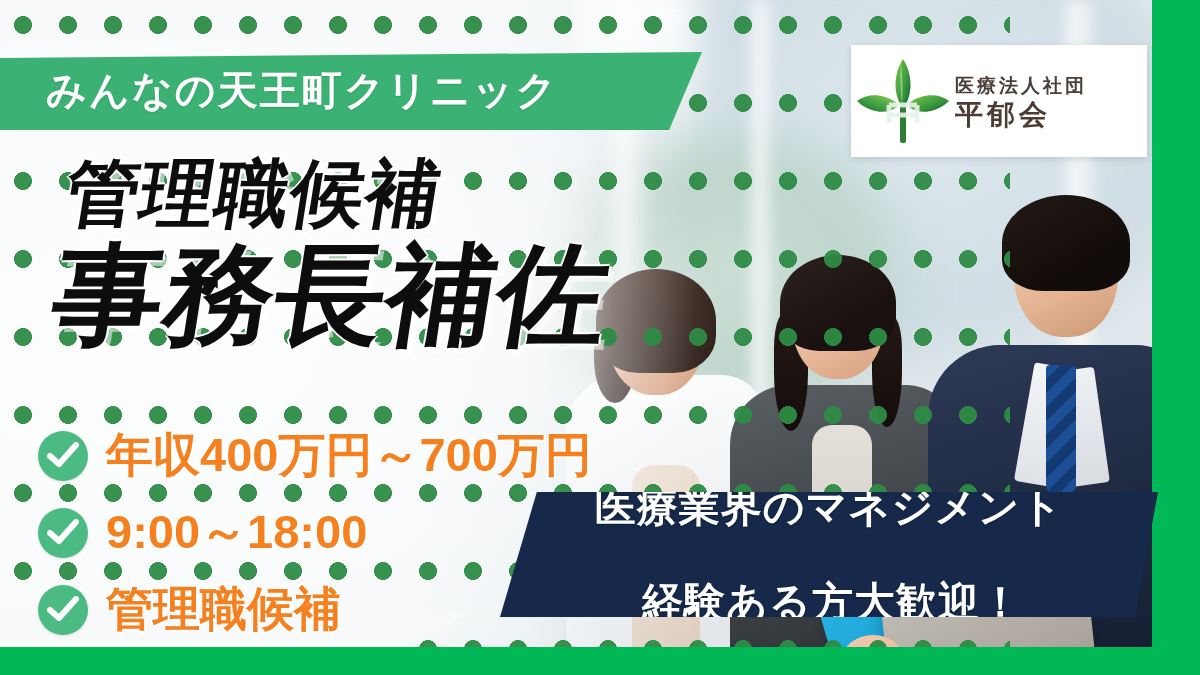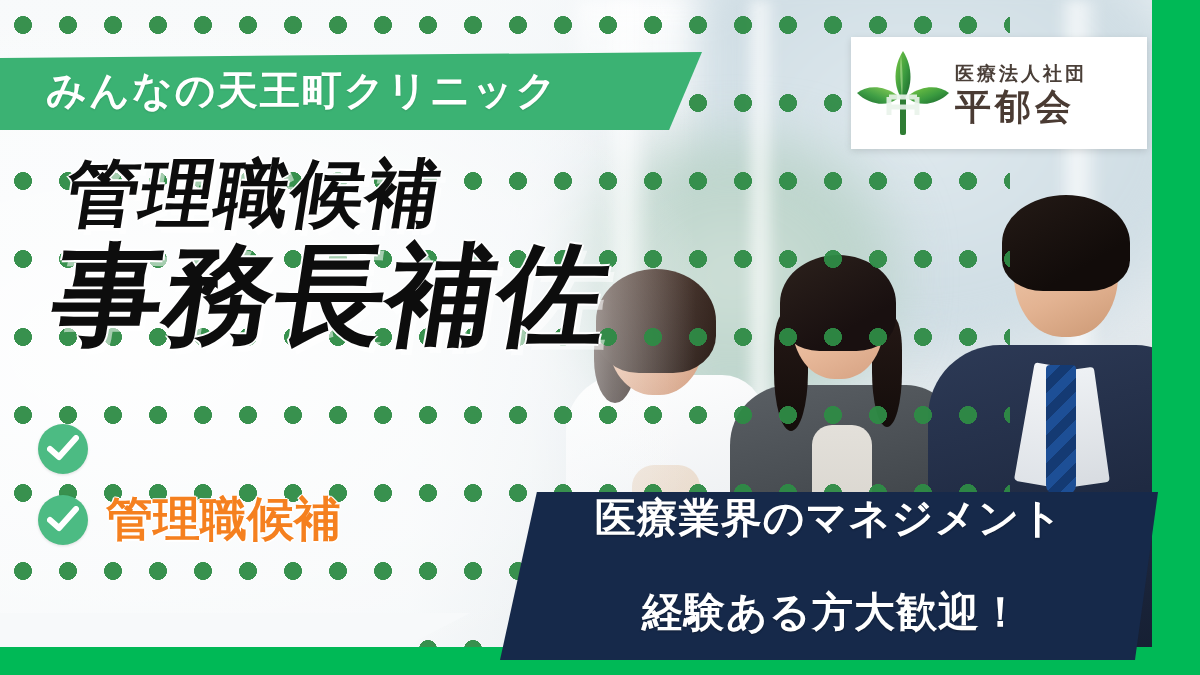--- a/index.html
+++ b/index.html
@@ -146,32 +146,32 @@
   }
   .name-banner .txt{
     color:#fff;font-size:40px;font-weight:700;letter-spacing:2px;
     margin-left:60px;transform:translateY(-1px);
     text-shadow:0 1px 2px rgba(0,0,0,.12);
     white-space:nowrap;
   }
 
   
   .logo-card{
-    position:absolute;left:851px;top:37px;width:296px;height:112px;
+    position:absolute;left:851px;top:45px;width:296px;height:112px;
     background:#fff;display:flex;align-items:center;
     box-shadow:0 2px 7px rgba(0,0,0,.13);
   }
   .logo-mark{width:104px;height:100%;position:relative;flex:0 0 104px;}
   .logo-text{flex:1;display:flex;flex-direction:column;justify-content:center;padding-right:14px;}
   .logo-kind{
     font-size:19px;color:#4a3f38;letter-spacing:3px;font-weight:600;
     font-family:"Liberation Serif","DejaVu Serif",serif;margin-bottom:2px;
   }
   .logo-name{
-    font-size:36px;color:#4a3b33;letter-spacing:4px;font-weight:700;line-height:1;
+    font-size:28px;color:#4a3b33;letter-spacing:4px;font-weight:700;line-height:1;
     font-family:"Liberation Serif","DejaVu Serif",serif;
   }
 
   
   .headline{position:absolute;left:54px;top:158px;}
   .h-line{
     font-weight:900;color:#0d0d0d;line-height:.98;letter-spacing:1px;
     transform:skewX(-9deg);
     text-shadow:
       2px 0 0 #fff,-2px 0 0 #fff,0 2px 0 #fff,0 -2px 0 #fff,
@@ -191,24 +191,24 @@
   }
   .check svg{position:absolute;left:9px;top:11px;}
   .b-txt{
     color:var(--orange);font-weight:900;font-size:47px;letter-spacing:0px;
     white-space:nowrap;
     text-shadow:1.5px 0 0 #fff,-1.5px 0 0 #fff,0 1.5px 0 #fff,0 -1.5px 0 #fff;
   }
 
   
   .callout{
-    position:absolute;left:500px;top:492px;width:658px;height:168px;
+    position:absolute;left:500px;top:492px;width:658px;height:125px;
     background:var(--navy);
     clip-path:polygon(5.6% 0,100% 0,96.5% 100%,0 100%);
-    display:flex;flex-direction:column;align-items:center;justify-content:flex-start;
+    display:flex;flex-direction:column;align-items:center;justify-content:center;
     box-shadow:0 3px 10px rgba(0,0,0,.2);
   }
   .callout .line{
     color:#fff;font-size:41px;font-weight:700;letter-spacing:1px;line-height:1.28;
     white-space:nowrap;text-shadow:0 1px 2px rgba(0,0,0,.3);
   }
   .callout .line.two{margin-left:6px;margin-top:42px;}
 </style>
 </head>
 <body>
@@ -304,20 +304,29 @@
     <div class="h-line h2">事務長補佐</div>
   </div>
 
   <div class="bullets">
     <div class="bullet">
       <span class="check">
         <svg width="32" height="28" viewBox="0 0 32 28">
             <path d="M3 14 L12 22 L29 3" stroke="#fff" stroke-width="6" fill="none" stroke-linecap="round" stroke-linejoin="round"></path>
           </svg>
       </span>
+      <span class="b-txt">年収400万円～700万円</span>
+    </div>
+    <div class="bullet">
+      <span class="check">
+        <svg width="32" height="28" viewBox="0 0 32 28">
+            <path d="M3 14 L12 22 L29 3" stroke="#fff" stroke-width="6" fill="none" stroke-linecap="round" stroke-linejoin="round"></path>
+          </svg>
+      </span>
+      <span class="b-txt">9:00～18:00</span>
     </div>
     <div class="bullet">
       <span class="check">
         <svg width="32" height="28" viewBox="0 0 32 28">
             <path d="M3 14 L12 22 L29 3" stroke="#fff" stroke-width="6" fill="none" stroke-linecap="round" stroke-linejoin="round"></path>
           </svg>
       </span>
       <span class="b-txt">管理職候補</span>
     </div>
   </div>

